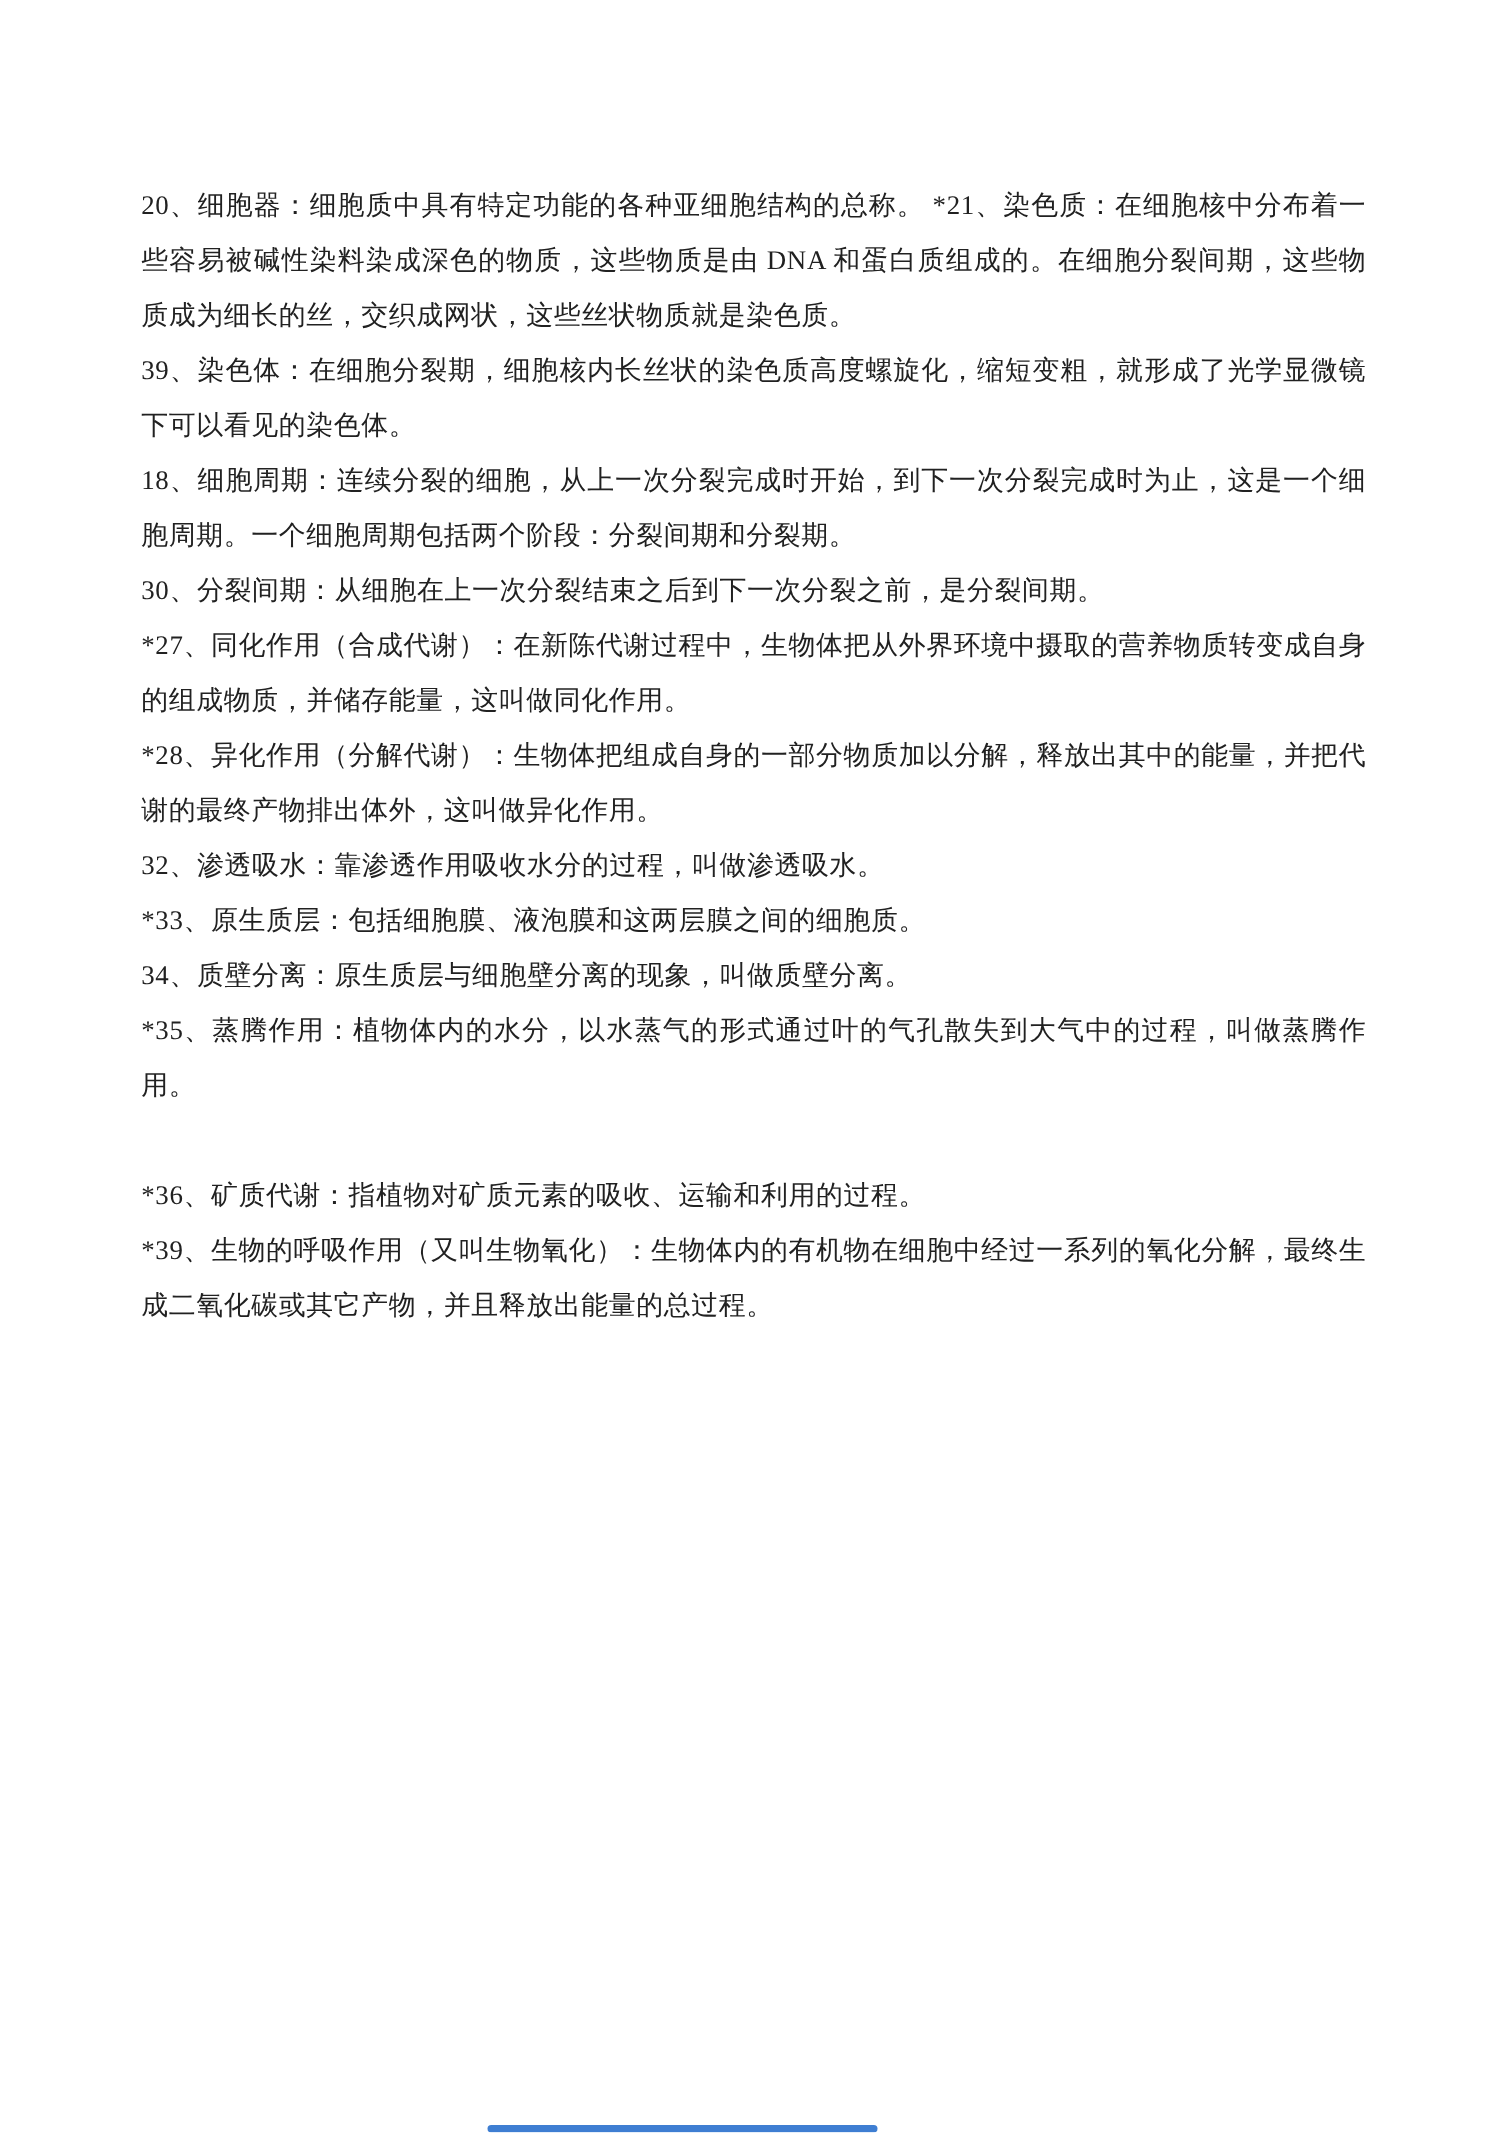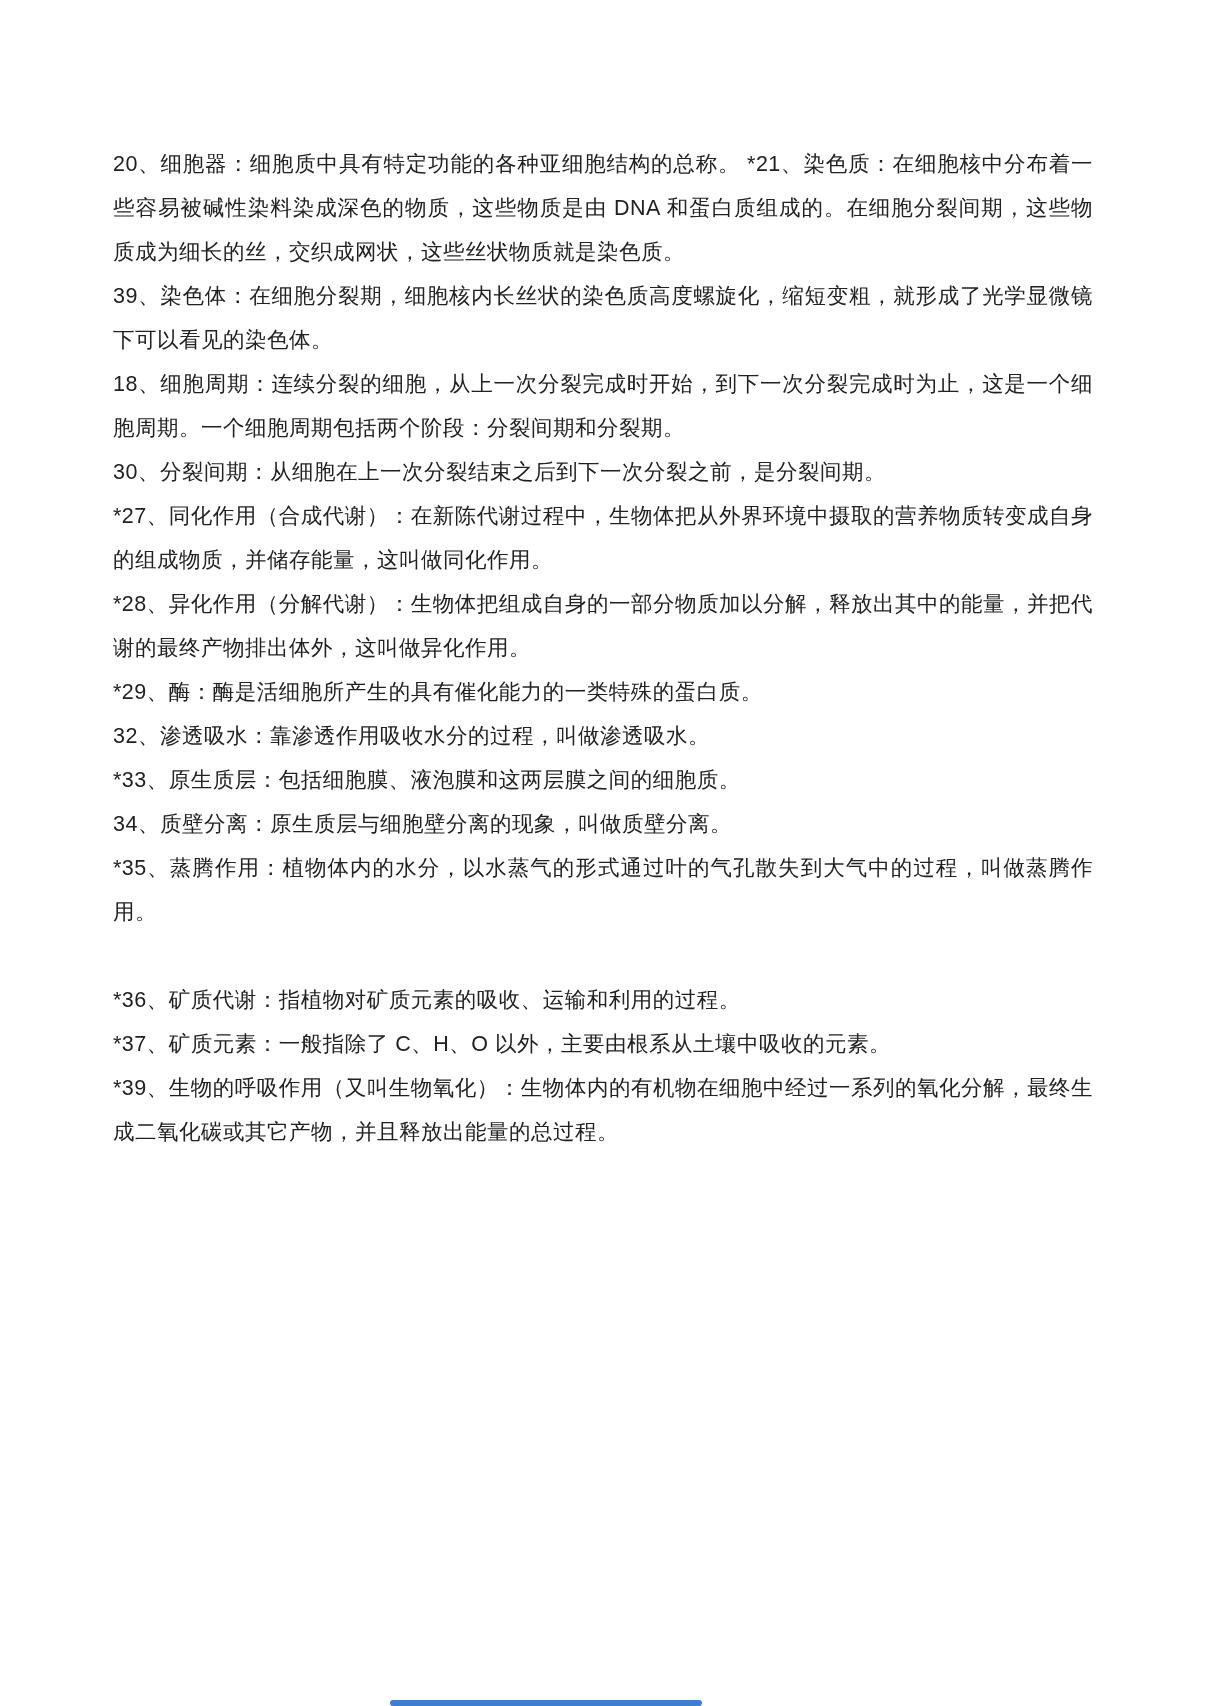--- a/index.html
+++ b/index.html
@@ -6,21 +6,21 @@
     margin: 0;
     padding: 0;
     background: #ffffff;
   }
   .page {
     position: relative;
     width: 1206px;
     height: 1706px;
     background: #ffffff;
     overflow: hidden;
-    font-family: Liberation Sans, sans-serif;
+    font-family: Liberation Serif, serif;
   }
   .doc-body {
     position: absolute;
     top: 142px;
     left: 113px;
     width: 980px;
   }
   .doc-body p.para {
     margin: 0;
     padding: 0;
@@ -48,23 +48,21 @@
 <body style="background: rgb(255, 255, 255);">
 
 <div class="page">
   <div class="doc-body" style="color: rgb(33, 33, 33);">
       <p class="para">20、细胞器：细胞质中具有特定功能的各种亚细胞结构的总称。 *21、染色质：在细胞核中分布着一些容易被碱性染料染成深色的物质，这些物质是由 DNA 和蛋白质组成的。在细胞分裂间期，这些物质成为细长的丝，交织成网状，这些丝状物质就是染色质。</p>
       <p class="para">39、染色体：在细胞分裂期，细胞核内长丝状的染色质高度螺旋化，缩短变粗，就形成了光学显微镜下可以看见的染色体。</p>
       <p class="para">18、细胞周期：连续分裂的细胞，从上一次分裂完成时开始，到下一次分裂完成时为止，这是一个细胞周期。一个细胞周期包括两个阶段：分裂间期和分裂期。</p>
       <p class="para">30、分裂间期：从细胞在上一次分裂结束之后到下一次分裂之前，是分裂间期。</p>
       <p class="para">*27、同化作用（合成代谢）：在新陈代谢过程中，生物体把从外界环境中摄取的营养物质转变成自身的组成物质，并储存能量，这叫做同化作用。</p>
       <p class="para">*28、异化作用（分解代谢）：生物体把组成自身的一部分物质加以分解，释放出其中的能量，并把代谢的最终产物排出体外，这叫做异化作用。</p>
-      <p class="para">*29、酶：酶是活细胞所产生的具有催化能力的一类特殊的蛋白质。</p>
       <p class="para">32、渗透吸水：靠渗透作用吸收水分的过程，叫做渗透吸水。</p>
       <p class="para">*33、原生质层：包括细胞膜、液泡膜和这两层膜之间的细胞质。</p>
       <p class="para">34、质壁分离：原生质层与细胞壁分离的现象，叫做质壁分离。</p>
       <p class="para">*35、蒸腾作用：植物体内的水分，以水蒸气的形式通过叶的气孔散失到大气中的过程，叫做蒸腾作用。</p>
       <p class="para blank-before">*36、矿质代谢：指植物对矿质元素的吸收、运输和利用的过程。</p>
-      <p class="para">*37、矿质元素：一般指除了 C、H、O 以外，主要由根系从土壤中吸收的元素。</p>
       <p class="para">*39、生物的呼吸作用（又叫生物氧化）：生物体内的有机物在细胞中经过一系列的氧化分解，最终生成二氧化碳或其它产物，并且释放出能量的总过程。</p>
     </div>
   <div class="bottom-bar" style="background: rgb(62, 126, 210);"></div>
 </div>
 
 </body></html>

